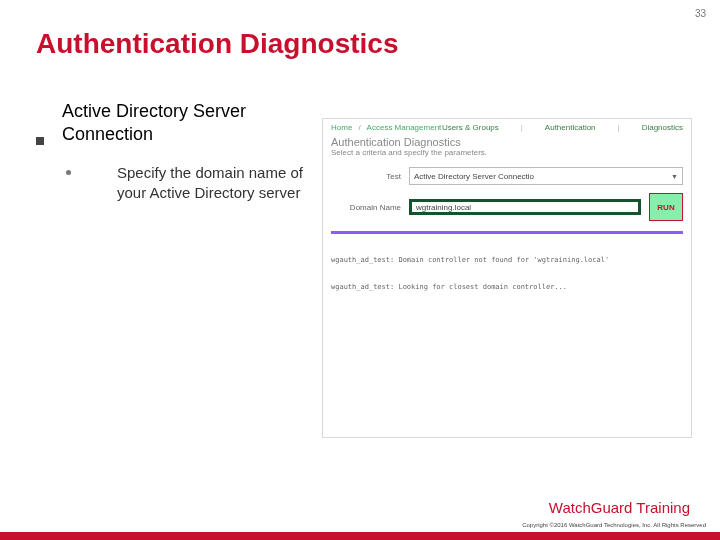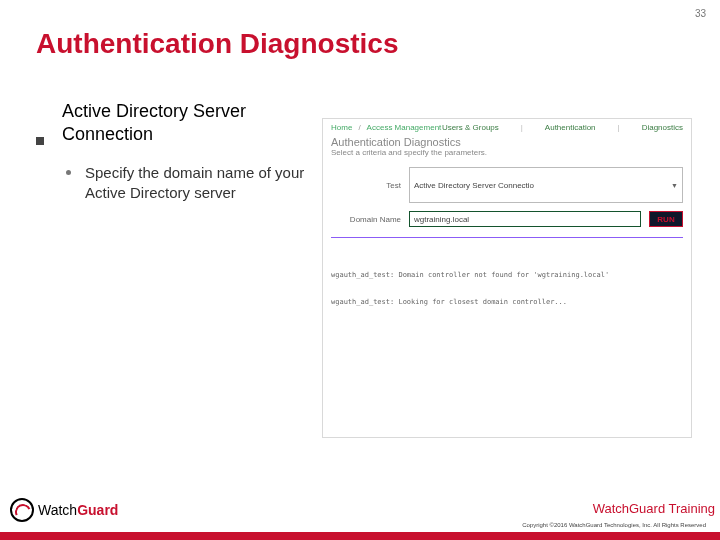--- a/index.html
+++ b/index.html
@@ -10,50 +10,50 @@
 
   .title { position: absolute; top: 28px; left: 36px; font-size: 28px; font-weight: bold; color: #c8102e; }
 
   .body { position: absolute; top: 100px; left: 36px; width: 270px; }
   .bullet1 { display: flex; align-items: flex-end; margin-bottom: 18px; }
   .bullet1 .marker { width: 8px; height: 8px; background: #444; margin-top: 6px; margin-right: 18px; flex-shrink: 0; }
   .bullet1 .text { font-size: 18px; color: #000; line-height: 1.25; }
 
   .bullet2 { display: flex; align-items: flex-start; margin-left: 30px; }
   .bullet2 .dot { width: 5px; height: 5px; border-radius: 50%; background: #777; margin-top: 7px; margin-right: 14px; flex-shrink: 0; }
-  .bullet2 .text { font-size: 15px; color: #333; line-height: 1.3; }
+  .bullet2 .text { font-size: 15px; color: #333; line-height: 1.3; margin-left: 32px; }
 
   
   .panel { position: absolute; top: 118px; left: 322px; width: 370px; height: 320px; border: 1px solid #d9d9d9; background: #fff; font-size: 9px; color: #555; }
   .panel-top { display: flex; justify-content: space-between; align-items: center; padding: 4px 8px 2px 8px; font-size: 8px; }
   .crumb { color: #4a6; }
   .crumb .sep { color: #999; margin: 0 4px; }
   .tabs { display: flex; gap: 22px; align-items: center; }
   .tabs span { color: #3b7d44; }
   .tabs .sep { color: #bbb; }
   .panel-title { padding: 2px 8px 0 8px; font-size: 11px; color: #888; }
   .panel-sub { padding: 0 8px 6px 8px; font-size: 8px; color: #888; }
 
   .row { display: flex; align-items: center; padding: 4px 8px; gap: 8px; }
   .row .lbl { width: 70px; text-align: right; font-size: 8px; color: #666; }
-  .select { flex: 1; height: 16px; border: 1px solid #bbb; background: #fff; display: flex; align-items: center; justify-content: space-between; padding: 17px 4px; font-size: 8px; color: #444; }
+  .select { flex: 1; height: 16px; border: 1px solid #bbb; background: #fff; display: flex; align-items: center; justify-content: space-between; padding: 8px 4px; font-size: 8px; color: #444; }
   .select .chev { font-size: 7px; color: #666; }
-  .input { flex: 1; height: 16px; border: 1px solid #14532d; background: #fff; padding: 0 4px; font-size: 8px; color: #444; display:flex; align-items:center;}
-  .run-btn { width: 34px; height: 16px; border: 1px solid #c8102e; color: #c8102e; font-size: 8px; font-weight: bold; display: flex; align-items: center; justify-content: center; background: #0f172a; }
+  .input { flex: 1; height: 16px; border: 3px solid #14532d; background: #fff; padding: 0 4px; font-size: 8px; color: #444; display:flex; align-items:center;}
+  .run-btn { width: 34px; height: 28px; border: 1px solid #c8102e; color: #c8102e; font-size: 8px; font-weight: bold; display: flex; align-items: center; justify-content: center; background: #86efac; }
 
-  .output { margin: 6px 8px 0 8px; border-top: 1px solid #8b5cf6; padding-top: 15px; font-family: monospace; font-size: 7px; color: #666; line-height: 1.3; white-space: pre-wrap; }
+  .output { margin: 6px 8px 0 8px; border-top: 3px solid #8b5cf6; padding-top: 4px; font-family: monospace; font-size: 7px; color: #666; line-height: 1.3; white-space: pre-wrap; }
 
   
   .logo-wrap { position: absolute; left: 10px; bottom: 18px; display: flex; align-items: center; gap: 4px; }
   .logo-mark { width: 24px; height: 24px; border: 2px solid #000; border-radius: 50%; position: relative; }
   .logo-mark::before { content: ""; position: absolute; left: 3px; top: 4px; width: 12px; height: 12px; border: 2px solid #c8102e; border-radius: 50%; border-right-color: transparent; border-bottom-color: transparent; transform: rotate(20deg); }
   .logo-text { font-size: 14px; color: #000; }
   .logo-text .g { color: #c8102e; font-weight: bold; }
 
-  .training { position: absolute; right: 5px; bottom: 24px; font-size: 13px; color: #c8102e; margin-top: 36px; }
+  .training { position: absolute; right: 30px; bottom: 24px; font-size: 15px; color: #c8102e; margin-top: 36px; }
   .copyright { position: absolute; right: 14px; bottom: 12px; font-size: 6px; color: #444; }
   .red-bar { position: absolute; left: 0; bottom: 0; width: 720px; height: 8px; background: #c8102e; }
 </style>
 </head>
 <body>
 <div class="slide">
 
   <div class="page-num">33</div>
 
   <div class="title">Authentication Diagnostics</div>
@@ -102,23 +102,17 @@
       </div>
       <div class="run-btn">RUN</div>
     </div>
 
     <div class="output">
       <div>wgauth_ad_test: Domain controller not found for 'wgtraining.local'</div>
       <div>wgauth_ad_test: Looking for closest domain controller...</div>
     </div>
   </div>
 
-  <div class="logo-wrap">
-    <div class="logo-mark"></div>
-    <div class="logo-text">
-      <span>Watch</span><span class="g">Guard</span>
-    </div>
-  </div>
 
   <div class="training">WatchGuard Training</div>
   <div class="copyright">Copyright ©2016 WatchGuard Technologies, Inc. All Rights Reserved</div>
   <div class="red-bar"></div>
 </div>
 
 </body></html>

